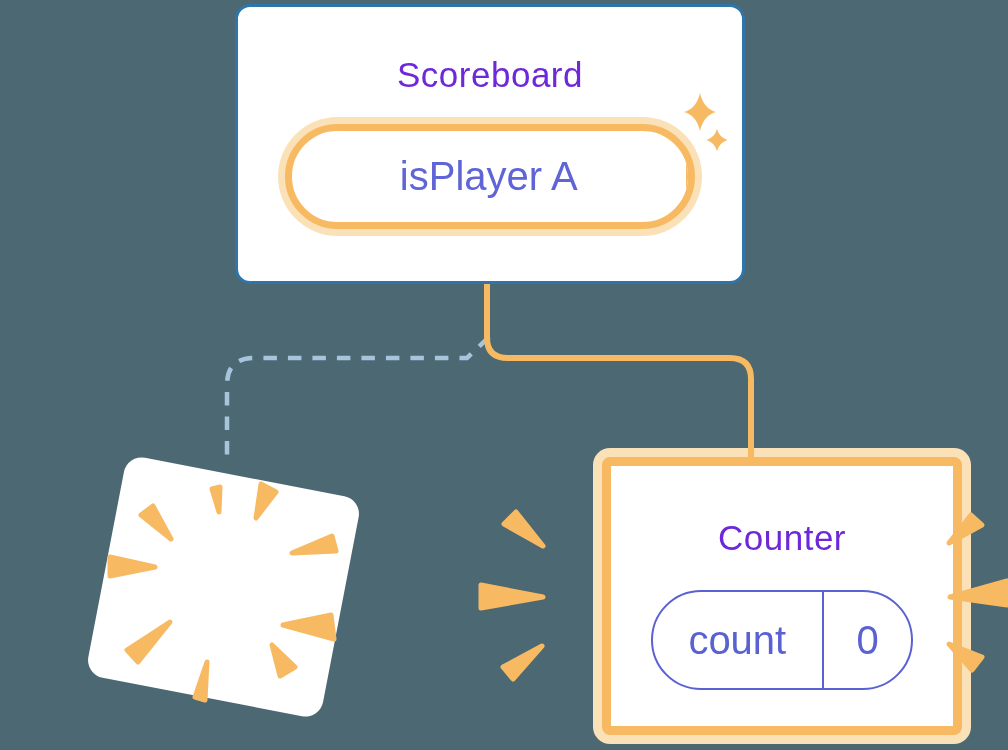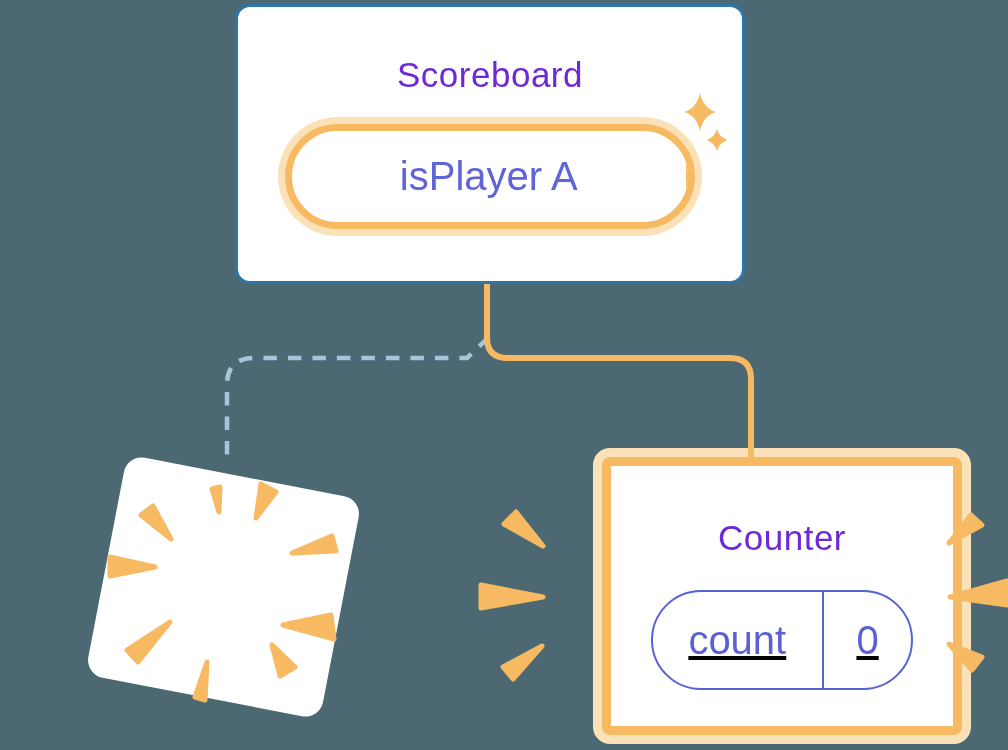--- a/index.html
+++ b/index.html
@@ -76,21 +76,20 @@
     top: 117px;
     width: 410px; height: 105px;
     border: 7px solid #F7BA62;
     box-shadow: 0 0 0 7px #FBE1B8;
     text-align: center;
   }
   .pill-plain {
     top: 124px;
     width: 262px; height: 100px;
     border: 2.5px solid #5A61D2;
-    text-decoration: underline;
   }
   .pill-cell {
     display: flex;
     align-items: center;
     justify-content: center;
     font-size: 40px;
     color: #5F64D6;
   }
   .pill-highlighted .pill-name  { flex: 62 0 0; }
   .pill-highlighted .pill-value { flex: 36 0 0; font-weight: bold; }

